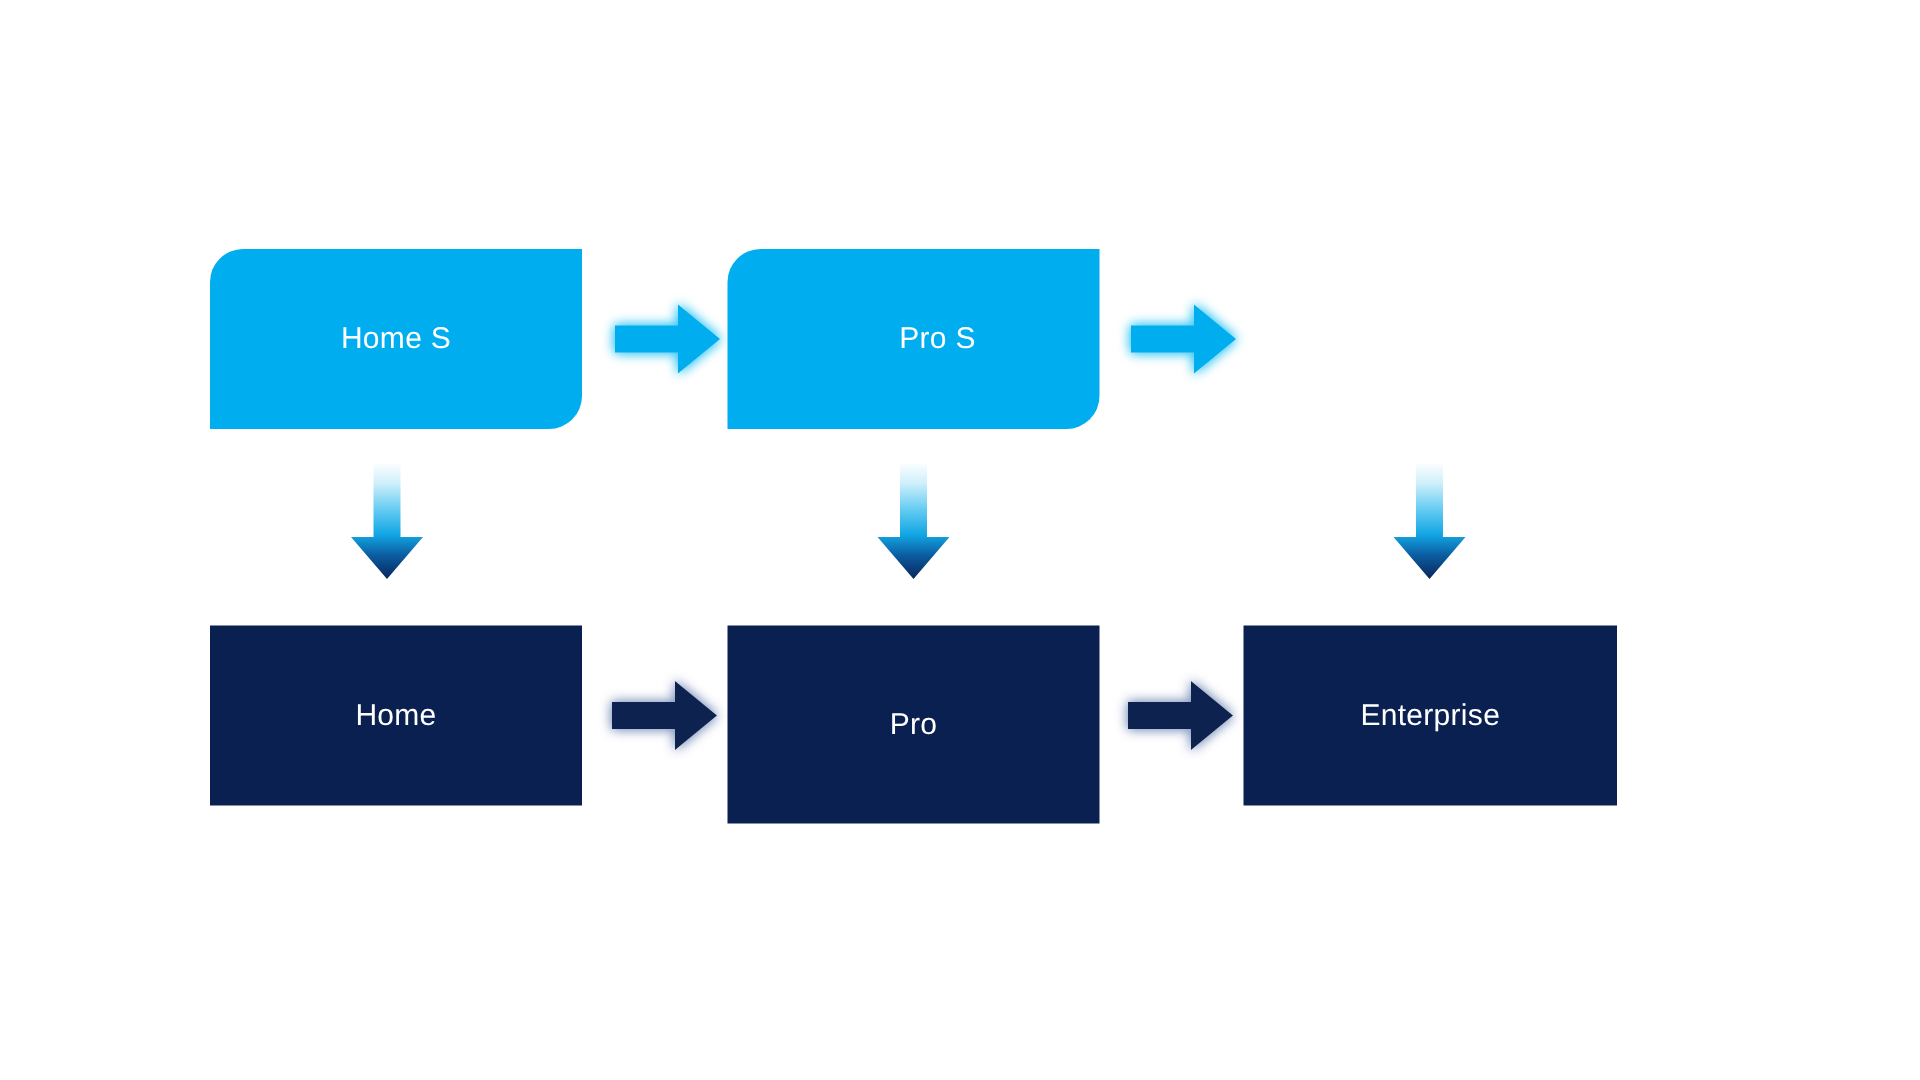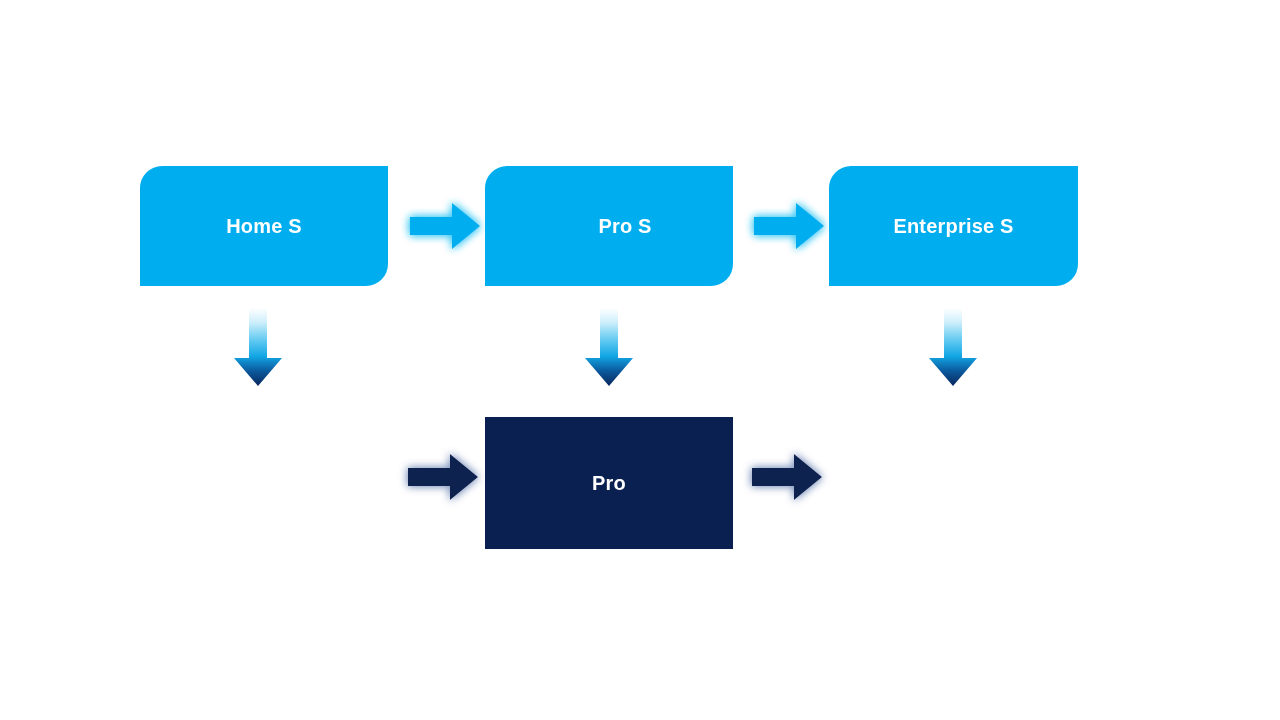--- a/index.html
+++ b/index.html
@@ -26,21 +26,21 @@
     display: flex;
     align-items: center;
     justify-content: center;
     box-sizing: border-box;
   }
 
   .node-label {
     color: #ffffff;
     font-size: 20px;
     line-height: 1.2;
-    font-weight: 700;
+    font-weight: 400;
     letter-spacing: 0.2px;
     white-space: nowrap;
     text-align: left;
   }
 
   
   .node--service {
     background: #00AEEF;
     border-radius: 22px 0 22px 0;
   }
@@ -104,23 +104,20 @@
   </svg>
 
   <div class="node node--service" style="left:140px; top:166px; width:248px; height:120px;">
     <span class="node-label">Home S</span>
   </div>
 
   <div class="node node--service" style="left:485px; top:166px; width:248px; height:120px;padding-left:32px;">
     <span class="node-label">Pro S</span>
   </div>
 
-  <div class="node node--service" style="left:829px; top:166px; width:249px; height:120px;">
-    <span class="node-label">Enterprise S</span>
-  </div>
 
   <span class="arrow" style="left:408px; top:199px; width:74px; height:54px;">
     <svg viewBox="0 0 74 54" preserveAspectRatio="none">
       <polygon points="2,18 44,18 44,4 72,27 44,50 44,36 2,36" fill="#00AEEF" filter="url(#glowCyan)"></polygon>
     </svg>
   </span>
 
   <span class="arrow" style="left:752px; top:199px; width:74px; height:54px;">
     <svg viewBox="0 0 74 54" preserveAspectRatio="none">
       <polygon points="2,18 44,18 44,4 72,27 44,50 44,36 2,36" fill="#00AEEF" filter="url(#glowCyan)"></polygon>
@@ -138,25 +135,31 @@
       <polygon points="17,0 35,0 35,50 50,50 26,78 2,50 17,50" fill="url(#downGrad)"></polygon>
     </svg>
   </span>
 
   <span class="arrow" style="left:927px; top:308px; width:52px; height:80px;">
     <svg viewBox="0 0 52 80" preserveAspectRatio="none">
       <polygon points="17,0 35,0 35,50 50,50 26,78 2,50 17,50" fill="url(#downGrad)"></polygon>
     </svg>
   </span>
 
+  <div class="node node--product" style="left:140px; top:417px; width:248px; height:120px;">
+    <span class="node-label">Home</span>
+  </div>
 
   <div class="node node--product" style="left:485px; top:417px; width:248px; height:132px;">
     <span class="node-label">Pro</span>
   </div>
 
+  <div class="node node--product" style="left:829px; top:417px; width:249px; height:120px;">
+    <span class="node-label">Enterprise</span>
+  </div>
 
   <span class="arrow" style="left:404px; top:450px; width:78px; height:54px;">
     <svg viewBox="0 0 78 54" preserveAspectRatio="none">
       <polygon points="4,18 46,18 46,4 74,27 46,50 46,36 4,36" fill="#0A2050" filter="url(#glowNavy)"></polygon>
     </svg>
   </span>
 
   <span class="arrow" style="left:748px; top:450px; width:78px; height:54px;">
     <svg viewBox="0 0 78 54" preserveAspectRatio="none">
       <polygon points="4,18 46,18 46,4 74,27 46,50 46,36 4,36" fill="#0A2050" filter="url(#glowNavy)"></polygon>

